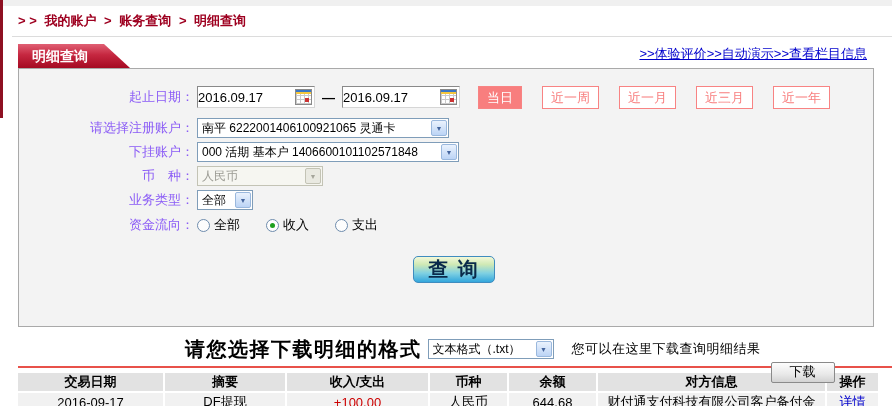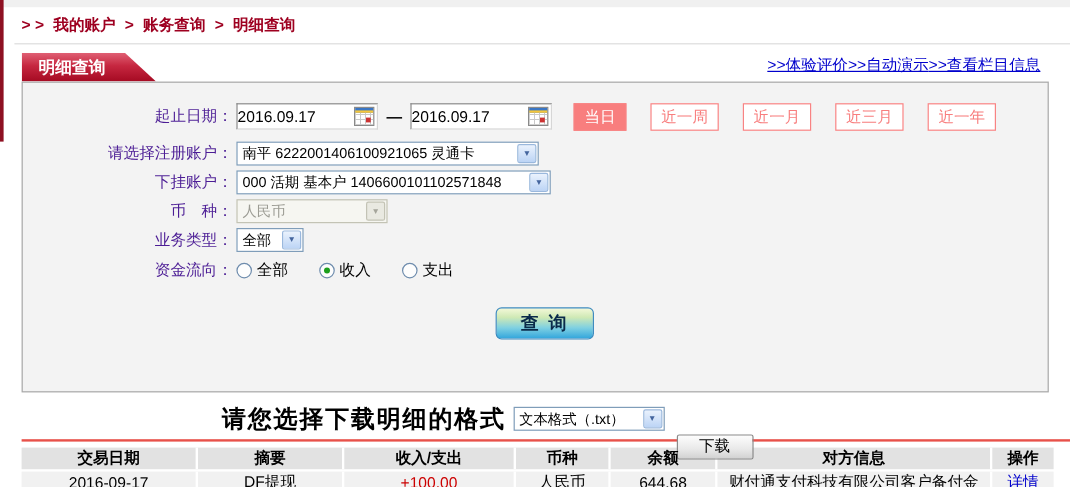--- a/index.html
+++ b/index.html
@@ -17,21 +17,21 @@
   .tab-row { position:relative; height:31px; }
   .tab { position:absolute; left:18px; bottom:0; width:112px; height:24px;
     background:linear-gradient(180deg,#e06074 0%,#c62740 45%,#a50a22 100%);
     clip-path:polygon(0 0, 86px 0, 112px 24px, 0 24px);
     color:#fff; font-weight:bold; font-size:14px; line-height:24px; padding-left:14px; }
   .hdr-links { position:absolute; left:507px; top:8px; width:360px; display:flex; justify-content:flex-end; }
   .hdr-links a { color:#0000cc; text-decoration:underline; font-size:13px; cursor:pointer; white-space:nowrap; }
 
   .panel { margin-left:18px; width:856px; height:259px; border:1px solid #a9a9a9; background:#f3f3f3; padding-top:16px; }
   .frow { display:flex; align-items:center; margin-bottom:4px; }
-  .flabel { width:178px; text-align:right; padding-right:3px; font-size:13px; color:#4c1d95; white-space:nowrap; }
+  .flabel { width:178px; text-align:right; padding-right:3px; font-size:13px; color:#8b5cf6; white-space:nowrap; }
 
   .date-row { height:24px; margin-bottom:9px; }
   .date-input { width:118px; height:22px; background:#fff; display:inline-flex; align-items:center;
     border:1px solid; border-color:#898989 #d6d6d6 #d6d6d6 #898989; }
   .date-input .dval { flex:1; text-align:left; font-size:13px; }
   .cal-icon { width:17px; height:16px; border:1px solid #8a8a8a; background:#fff; display:inline-flex;
     flex-direction:column; margin-right:2px; cursor:pointer; }
   .cal-top { height:4px; background:#3a76c4; border-bottom:2px solid #f5c73d; }
   .cal-grid { flex:1; position:relative;
     background:repeating-linear-gradient(90deg,#c9c9c9 0 1px,transparent 1px 4px),
@@ -57,21 +57,21 @@
 
   .radio-group { display:flex; align-items:center; }
   .radio-opt { display:flex; align-items:center; margin-right:26px; cursor:pointer; }
   .radio { width:13px; height:13px; border-radius:50%; border:1px solid #6e8cad; background:#fdfdfd;
     display:inline-flex; align-items:center; justify-content:center; margin-right:4px; }
   .radio.checked::after { content:""; width:5px; height:5px; border-radius:50%; background:#1d9f1d; }
 
   .btn-row { display:flex; justify-content:center; margin-top:22px; }
   .query-btn { width:82px; height:27px; border:1px solid #3f8cbf; border-radius:5px;
     background:linear-gradient(180deg,#f3f8d8 0%,#cfe9b5 30%,#7ed0e2 65%,#33a6dc 100%);
-    font-weight:bold; font-size:15px; letter-spacing:2px; color:#0a2a4a; cursor:pointer;
+    font-weight:bold; font-size:20px; letter-spacing:2px; color:#0a2a4a; cursor:pointer;
     display:flex; align-items:center; justify-content:center; margin-left:16px; }
 
   .dl-row { display:flex; align-items:center; margin:11px 0 0 185px; height:22px; }
   .dl-label { font-size:20px; letter-spacing:1.5px;font-weight:bold; }
   .dl-sel { width:126px; margin-left:6px; }
   .dl-hint { margin-left:18px; font-size:13px; letter-spacing:0.5px; }
   .dl-btn { margin-left:10px; width:64px; height:21px; border:1px solid #8a8a8a; border-radius:2px;
     background:linear-gradient(180deg,#fdfdfd 0%,#e8e8e8 60%,#d2d2d2 100%); font-size:13px;
     display:flex; align-items:center; justify-content:center; cursor:pointer;margin-top:46px; }
 
@@ -192,20 +192,21 @@
     <div class="query-btn">查 询</div>
   </div>
 </div>
 
 <div class="dl-row">
   <span class="dl-label">请您选择下载明细的格式</span>
   <div class="xsel dl-sel">
     <span class="sval">文本格式（.txt）</span>
     <span class="sel-arrow">▼</span>
   </div>
+  <span class="dl-hint">您可以在这里下载查询明细结果</span>
   <div class="dl-btn">下载</div>
 </div>
 
 <div class="red-line"></div>
 
 <table class="dtable">
   <colgroup>
     <col style="width:147px">
       <col style="width:122px">
       <col style="width:143px">

